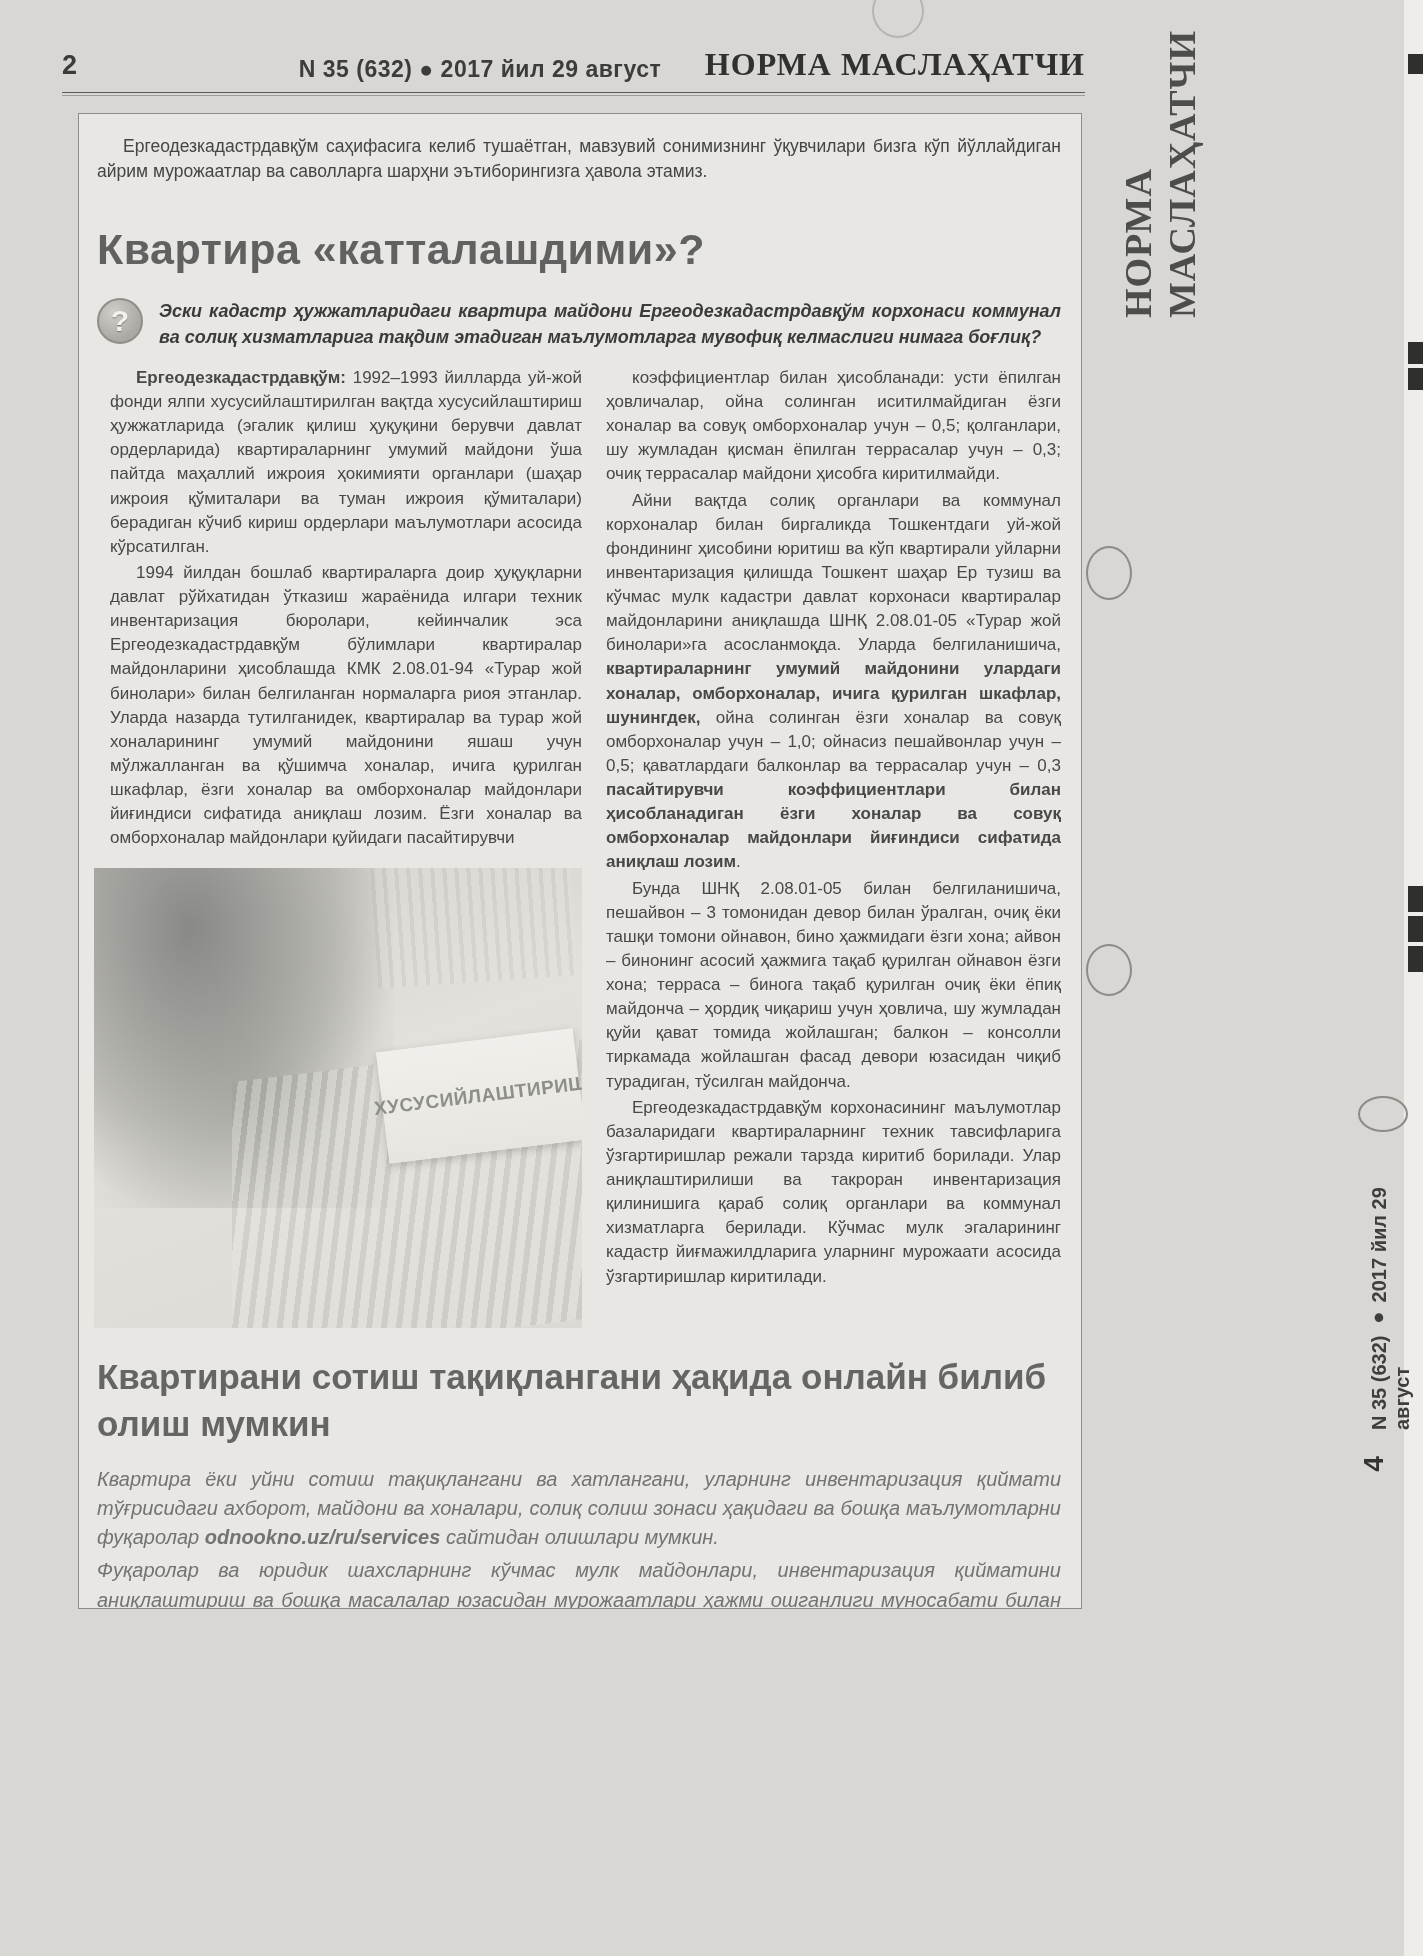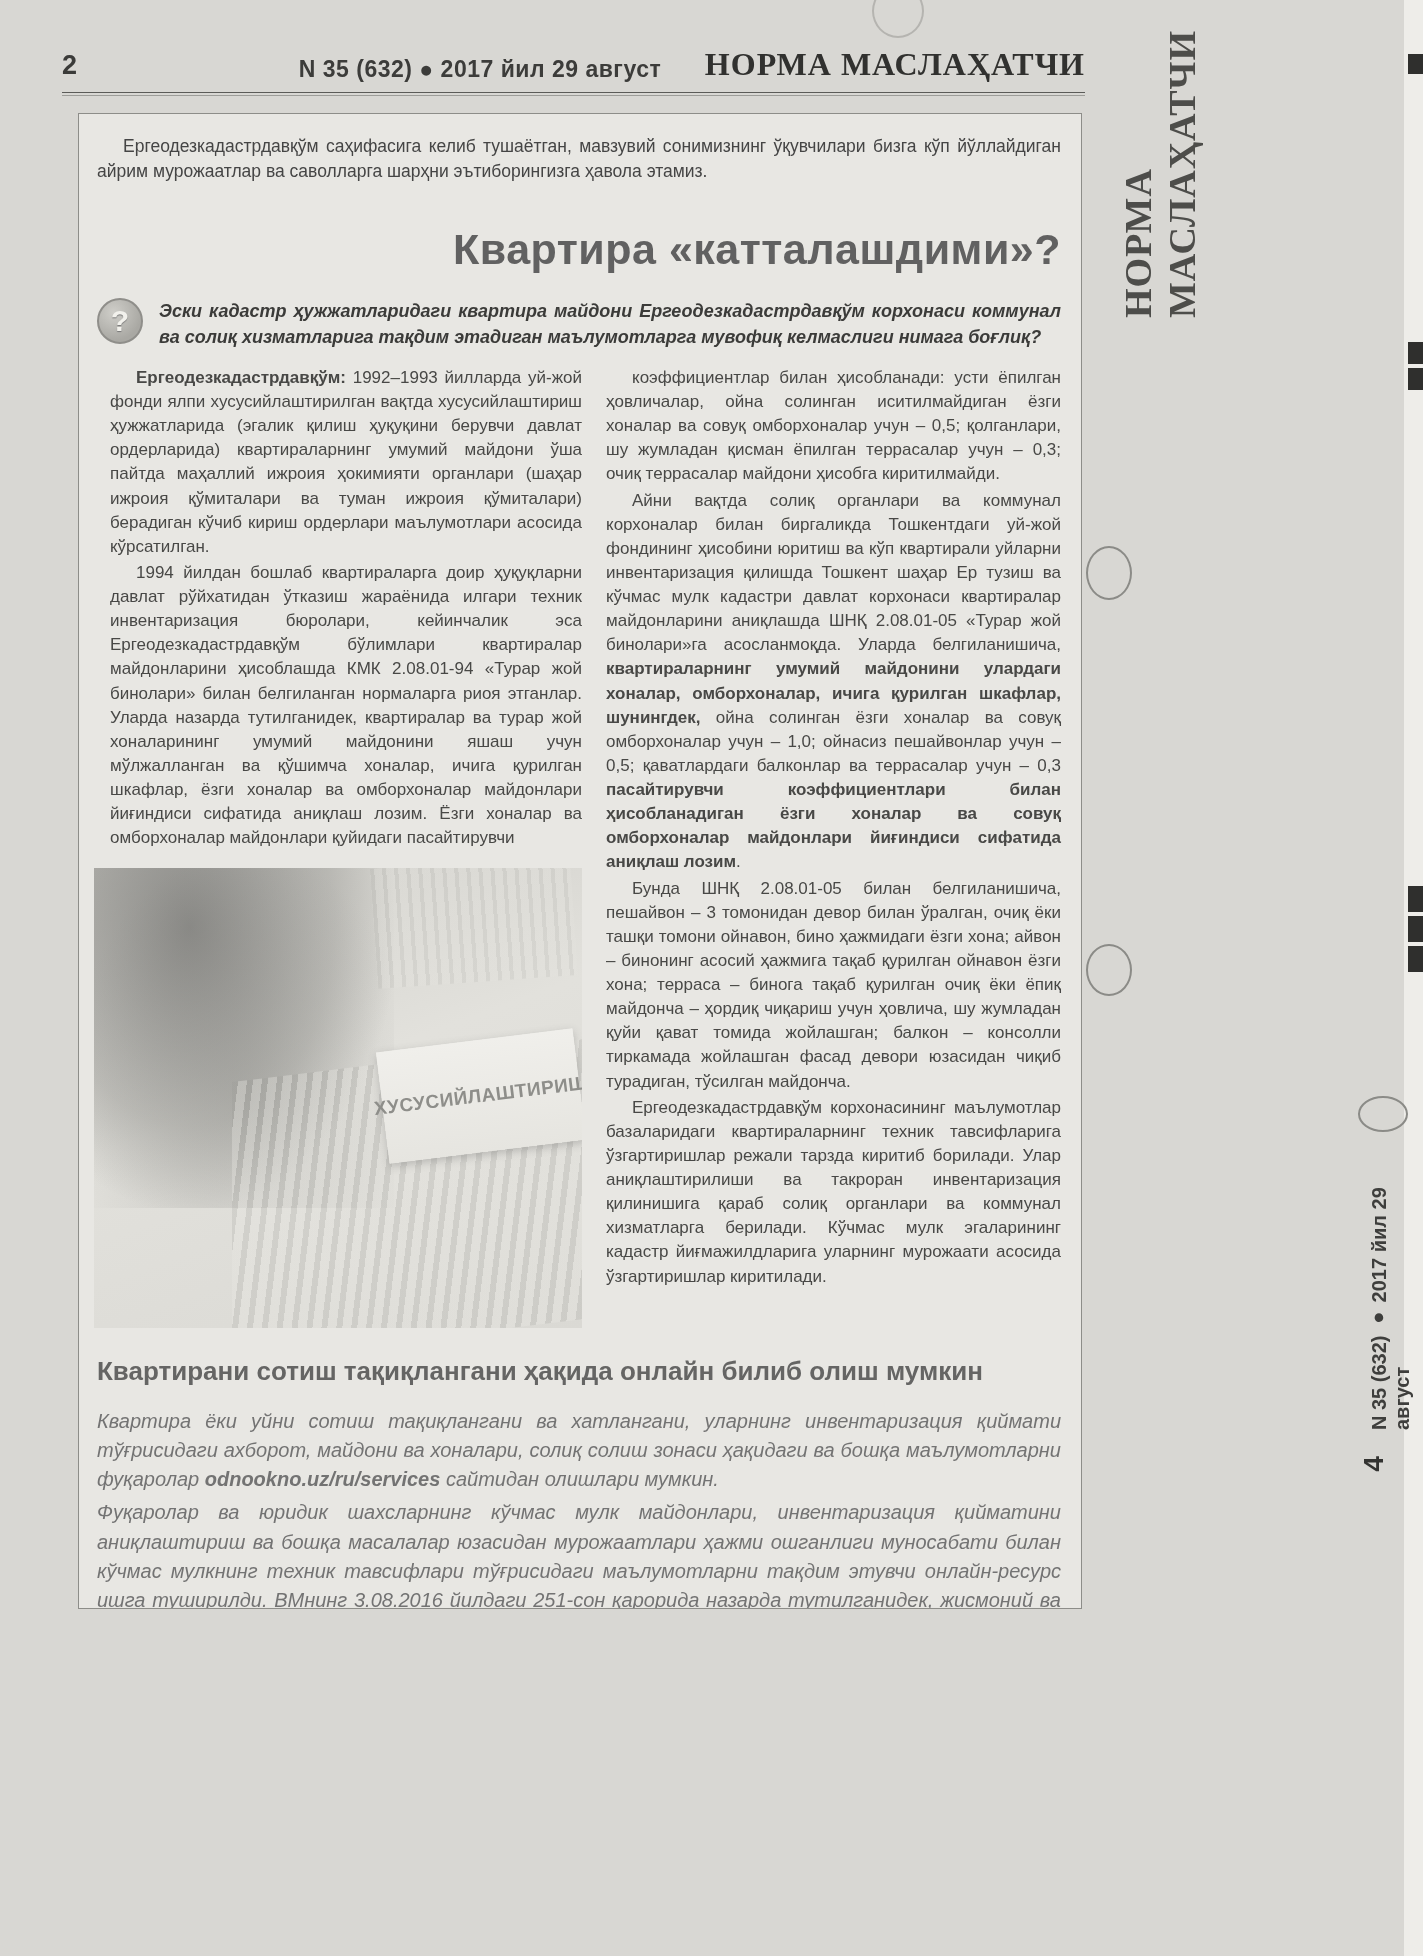--- a/index.html
+++ b/index.html
@@ -15,21 +15,21 @@
     font-size:23px;font-weight:bold;color:#3c3c3a;letter-spacing:.5px;}
   .masthead-header{position:absolute;right:338px;top:46px;
     font-family:"Liberation Serif",serif;font-weight:bold;font-size:32px;color:#31312f;letter-spacing:1px;}
   .header-rule{position:absolute;left:62px;width:1023px;top:92px;height:2px;
     border-top:1px solid #5b5b58;border-bottom:1px solid #9d9d99;}
   
   .content{position:absolute;left:78px;top:113px;width:1004px;height:1496px;box-sizing:border-box;
     background:#e8e7e3;border:1px solid #8d8d89;padding:16px 20px 0 18px;overflow:hidden;
     color:#474645;}
   .intro{font-size:17.5px;line-height:1.45;text-align:justify;text-indent:26px;color:#454545;margin:4px 0 0;}
-  .a1-title{margin:40px 0 0;font-size:43px;font-weight:bold;color:#616161;letter-spacing:.5px;text-align:right;}
+  .a1-title{margin:40px 0 0;font-size:43px;font-weight:bold;color:#616161;letter-spacing:.5px;}
   .q-row{display:flex;gap:16px;align-items:flex-start;margin-top:24px;}
   .q-icon{flex:0 0 46px;width:46px;height:46px;border-radius:50%;
     background:radial-gradient(circle at 35% 30%,#cfcec9,#a9a8a3 70%);
     border:2px solid #8f8e8a;box-sizing:border-box;
     color:#f2f1ec;font-size:30px;font-weight:bold;display:flex;align-items:center;justify-content:center;
     text-shadow:0 1px 1px #777;}
   .q-text{font-size:18px;font-weight:bold;font-style:italic;line-height:1.45;color:#3b3b39;text-align:justify;}
   .columns{display:flex;gap:24px;margin-top:16px;margin-left:13px;}
   .col{flex:1;font-size:17px;line-height:1.42;text-align:justify;color:#484846;}
   .col p{margin:0 0 2px;text-indent:26px;}
@@ -45,21 +45,21 @@
     opacity:.65;}
   .photo-spines{position:absolute;right:8px;top:-6px;width:200px;height:120px;transform:rotate(-4deg);
     background:repeating-linear-gradient(90deg,rgba(160,160,155,.28) 0 4px,rgba(228,227,222,.5) 4px 12px);
     opacity:.55;}
   .photo-sign{position:absolute;right:2px;top:172px;width:198px;height:112px;
     background:linear-gradient(180deg,#f0efeb,#e6e5e0);transform:rotate(-7deg);
     box-shadow:0 3px 8px rgba(90,90,88,.30);
     display:flex;align-items:center;justify-content:center;}
   .photo-sign span{font-size:19px;font-weight:bold;color:#8e8e8a;letter-spacing:.5px;}
   
-  .a2-title{margin:26px 0 0;font-size:26px;line-height:1.32;font-weight:bold;color:#656564;}
+  .a2-title{margin:26px 0 0;font-size:35px;line-height:1.32;font-weight:bold;color:#656564;}
   .lead-italic{margin-top:18px;font-size:20px;font-style:italic;line-height:1.46;color:#737373;text-align:justify;}
   .lead-italic p{margin:0 0 4px;}
   .footer-bar{margin:22px 6px 0;background:#c7c6c2;padding:16px 0;text-align:center;
     font-size:19px;color:#3d3d3b;}
   
   .page-edge{position:absolute;left:1404px;top:0;width:19px;height:1956px;background:#eeede9;}
   .v-text{writing-mode:vertical-rl;transform:rotate(180deg);}
   .v-masthead{position:absolute;left:1116px;top:48px;height:270px;
     font-family:"Liberation Serif",serif;font-weight:bold;font-size:38px;color:#4d4d4a;letter-spacing:1px;}
   .v-issue{position:absolute;left:1368px;top:1140px;height:290px;

